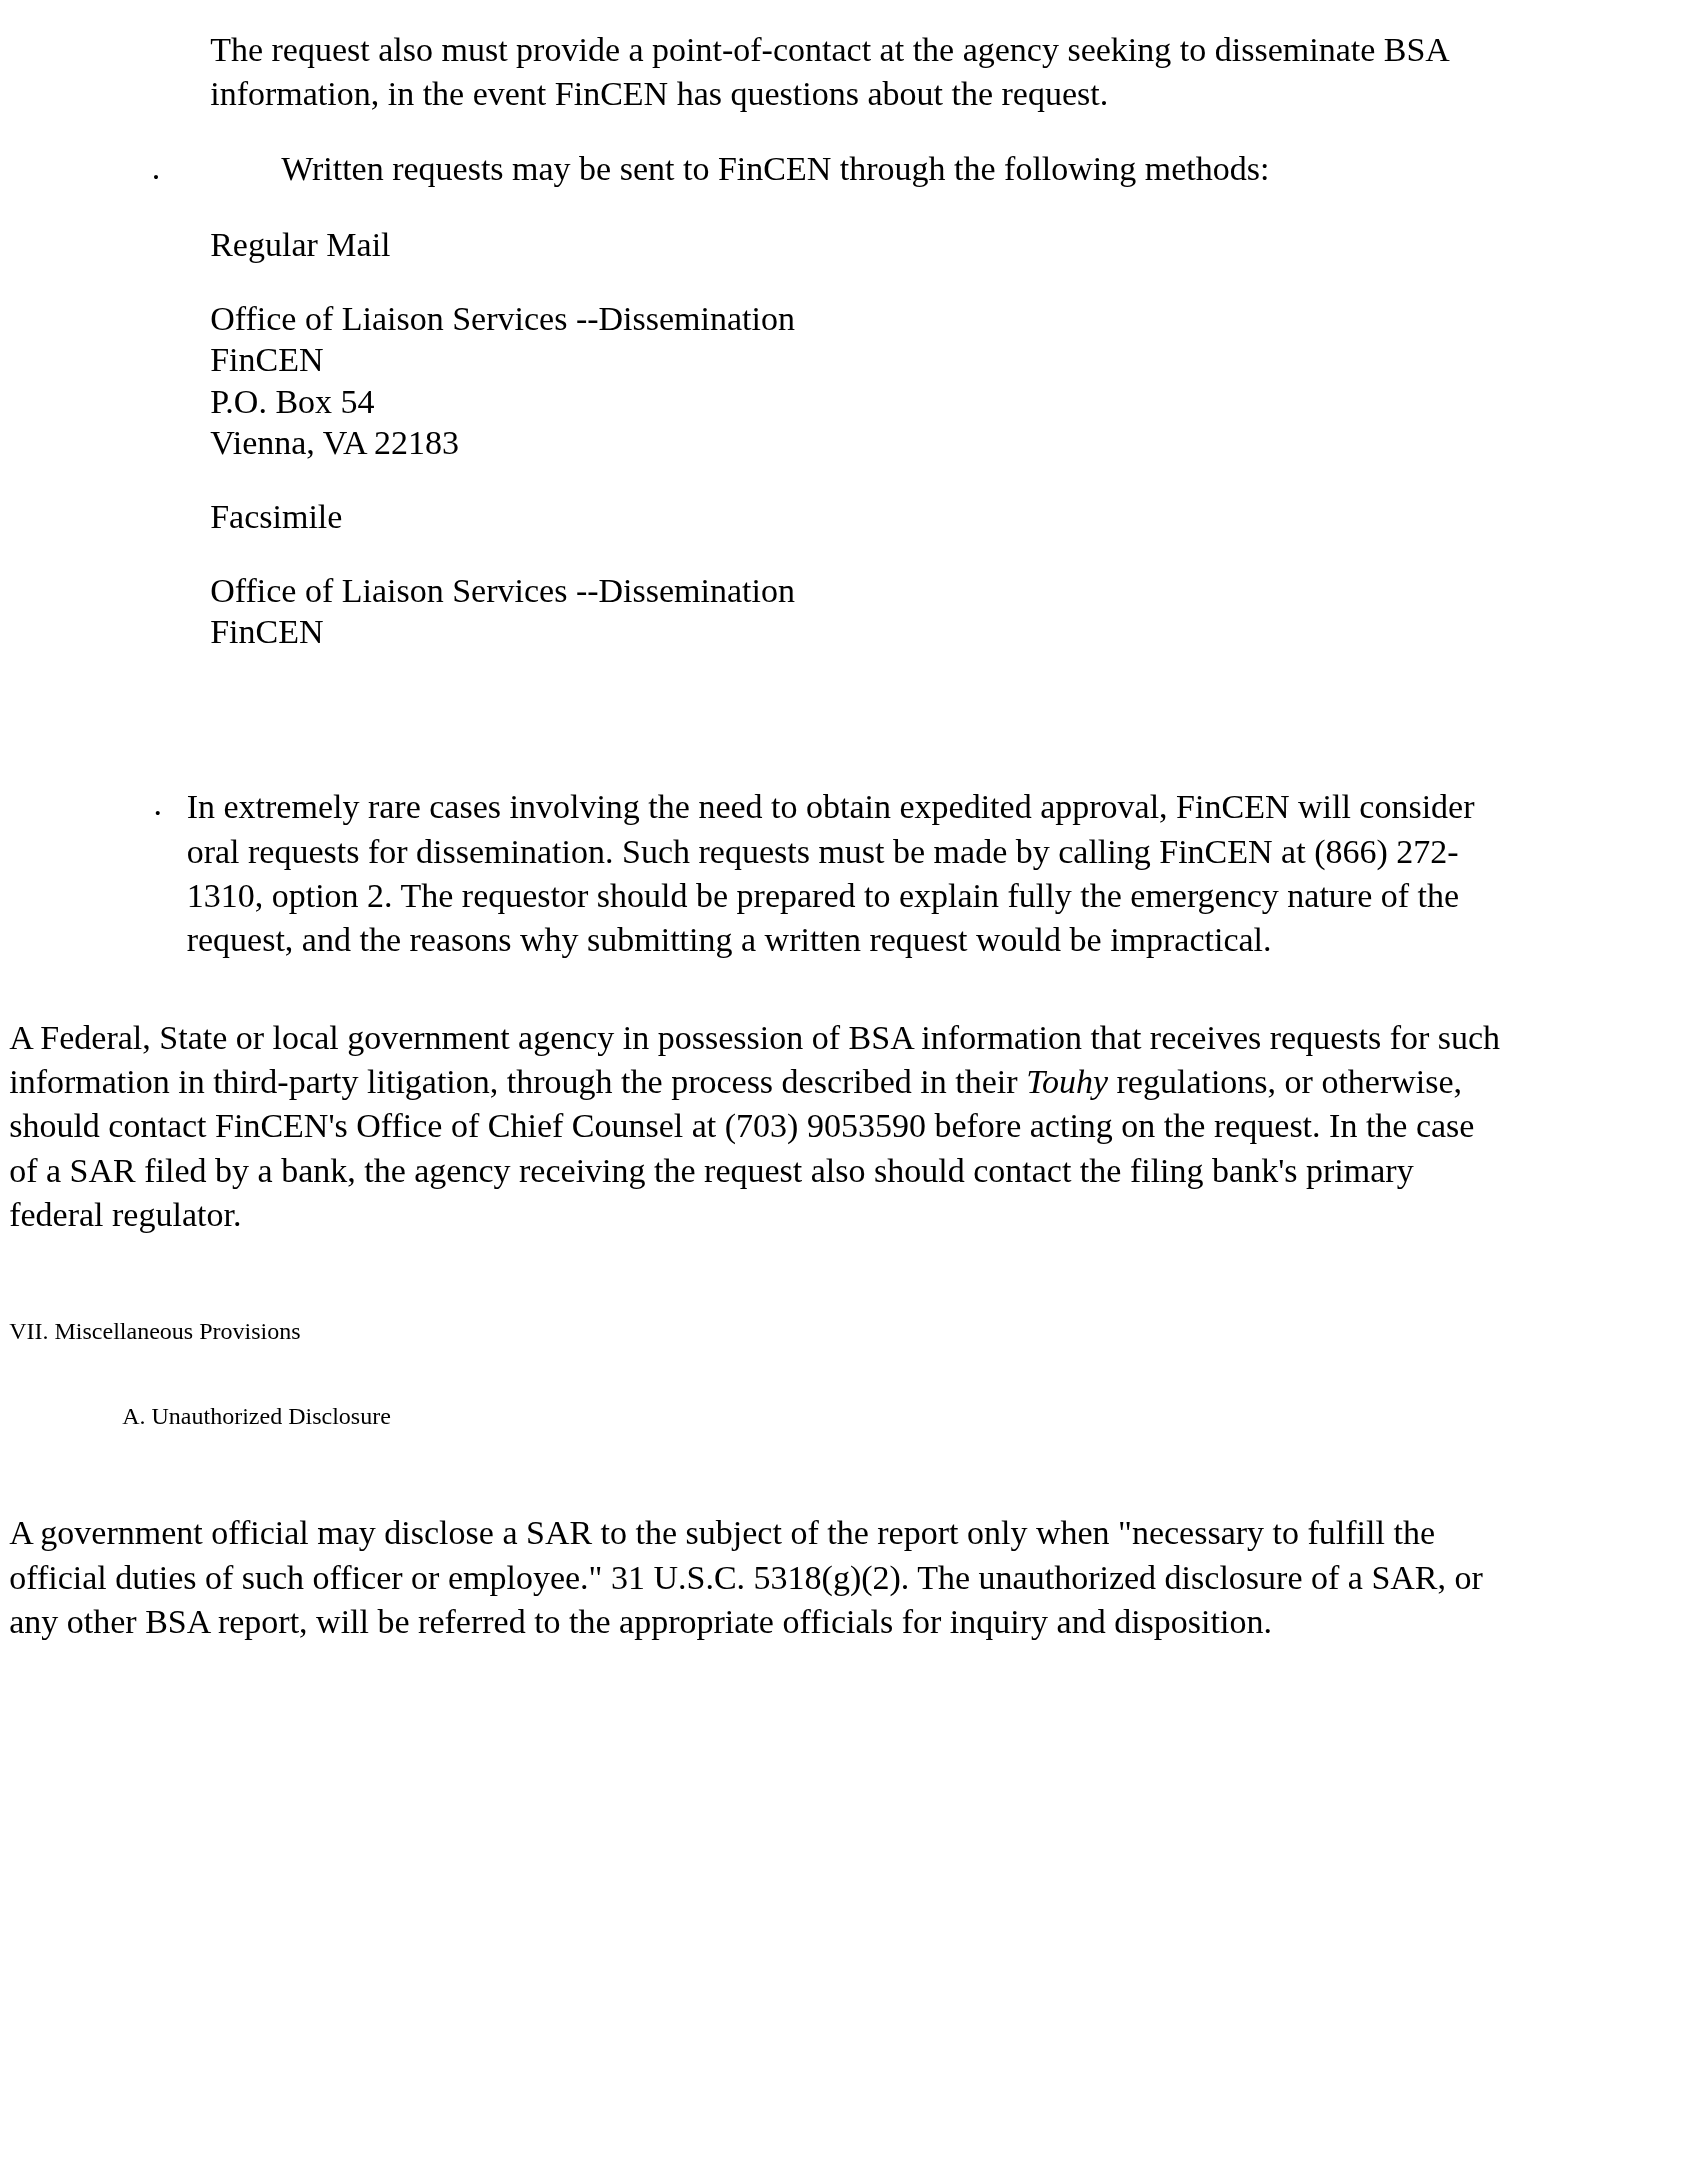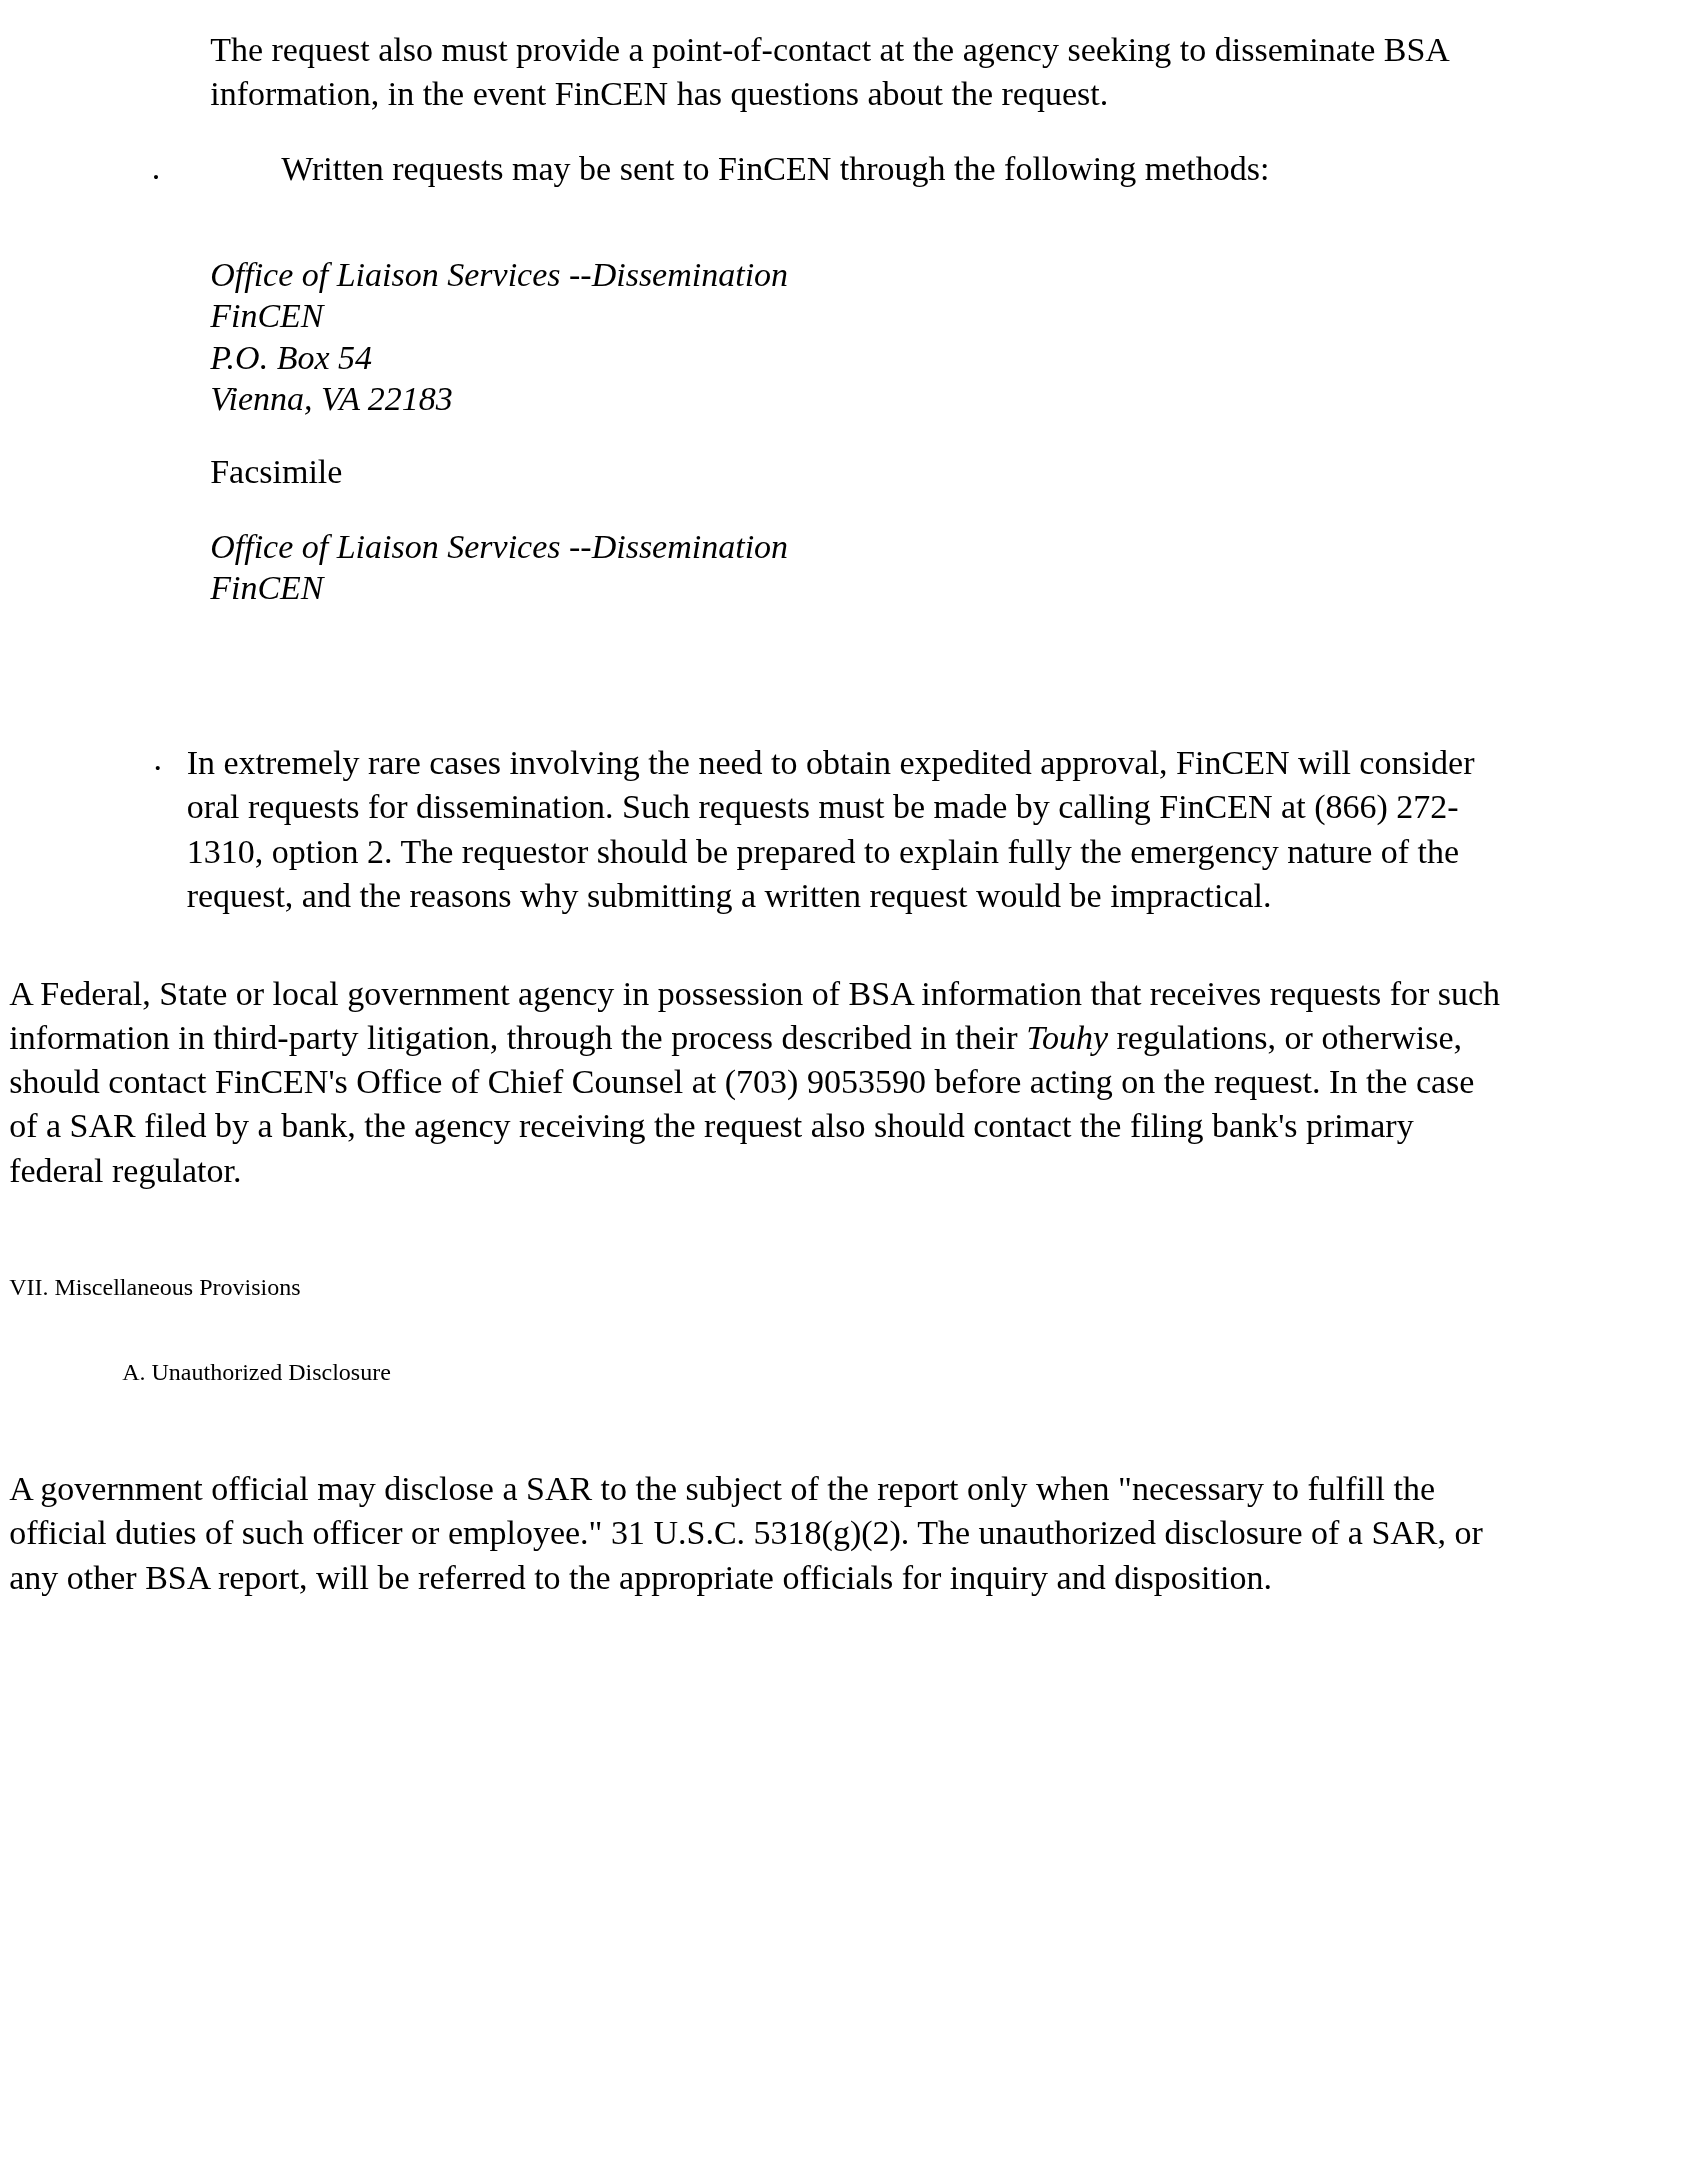--- a/index.html
+++ b/index.html
@@ -83,21 +83,20 @@
     line-height: 1.30;
     margin: 0;
   }
   .heading-sub {
     margin-left: 113px;
   }
   .addr-line {
     font-size: 34px;
     line-height: 1.22;
     margin: 0;
-    font-style: italic;
   }
   .it {
     font-style: italic;
   }
   .gap-big { height: 54px; }
   .gap-huge { height: 79px; }
 </style>
 </head>
 <body>
 
@@ -107,20 +106,21 @@
 
   <div class="block-gap"></div>
 
   <div class="bullet-row">
     <span class="marker">.</span>
     <span class="para btext">Written requests may be sent to FinCEN through the following methods:</span>
   </div>
 
   <div class="block-gap"></div>
 
+  <p class="para indent-1">Regular Mail</p>
 
   <div class="block-gap"></div>
 
   <div class="indent-1">
     <p class="addr-line">Office of Liaison Services --Dissemination</p>
     <p class="addr-line">FinCEN</p>
     <p class="addr-line">P.O. Box 54</p>
     <p class="addr-line">Vienna, VA 22183</p>
   </div>
 

